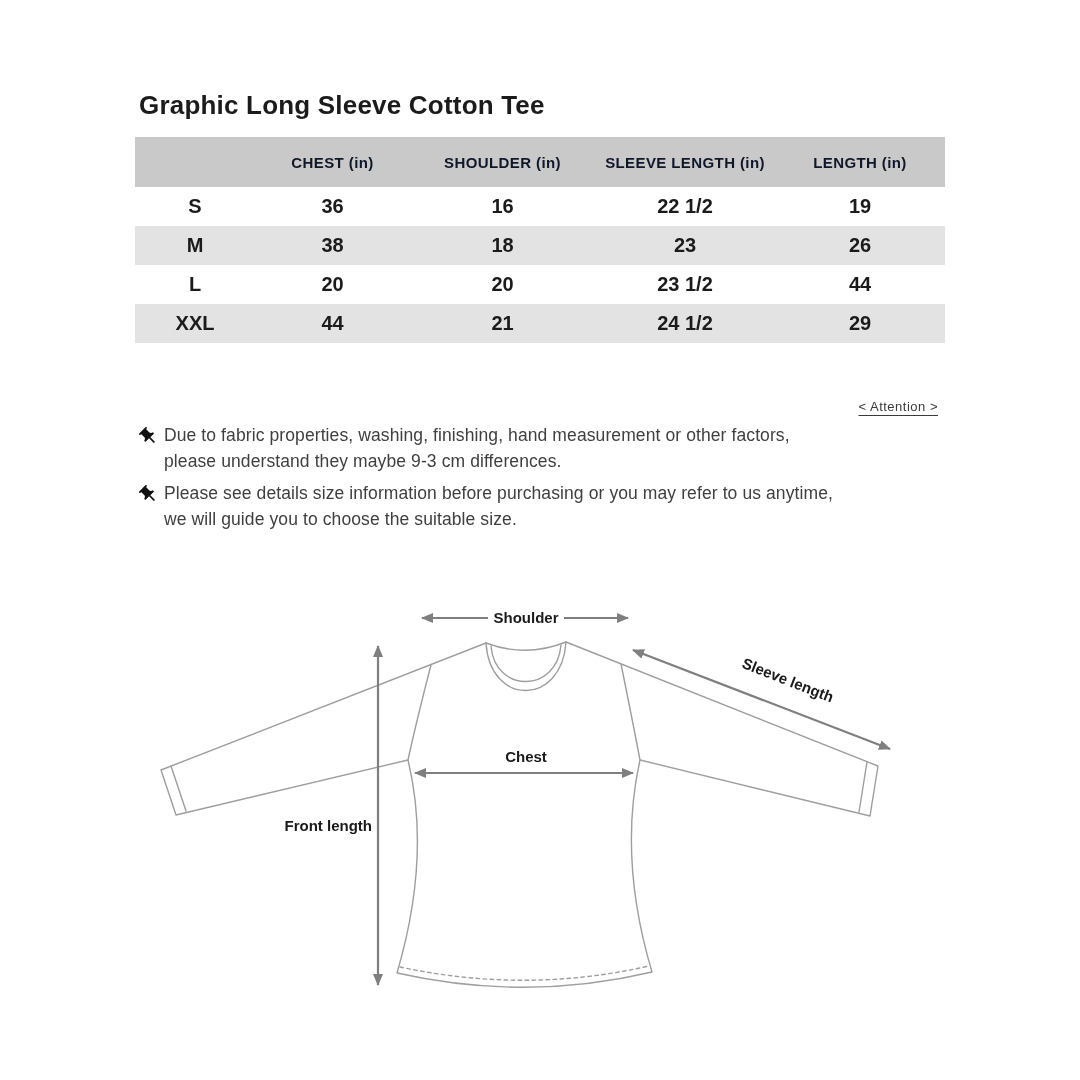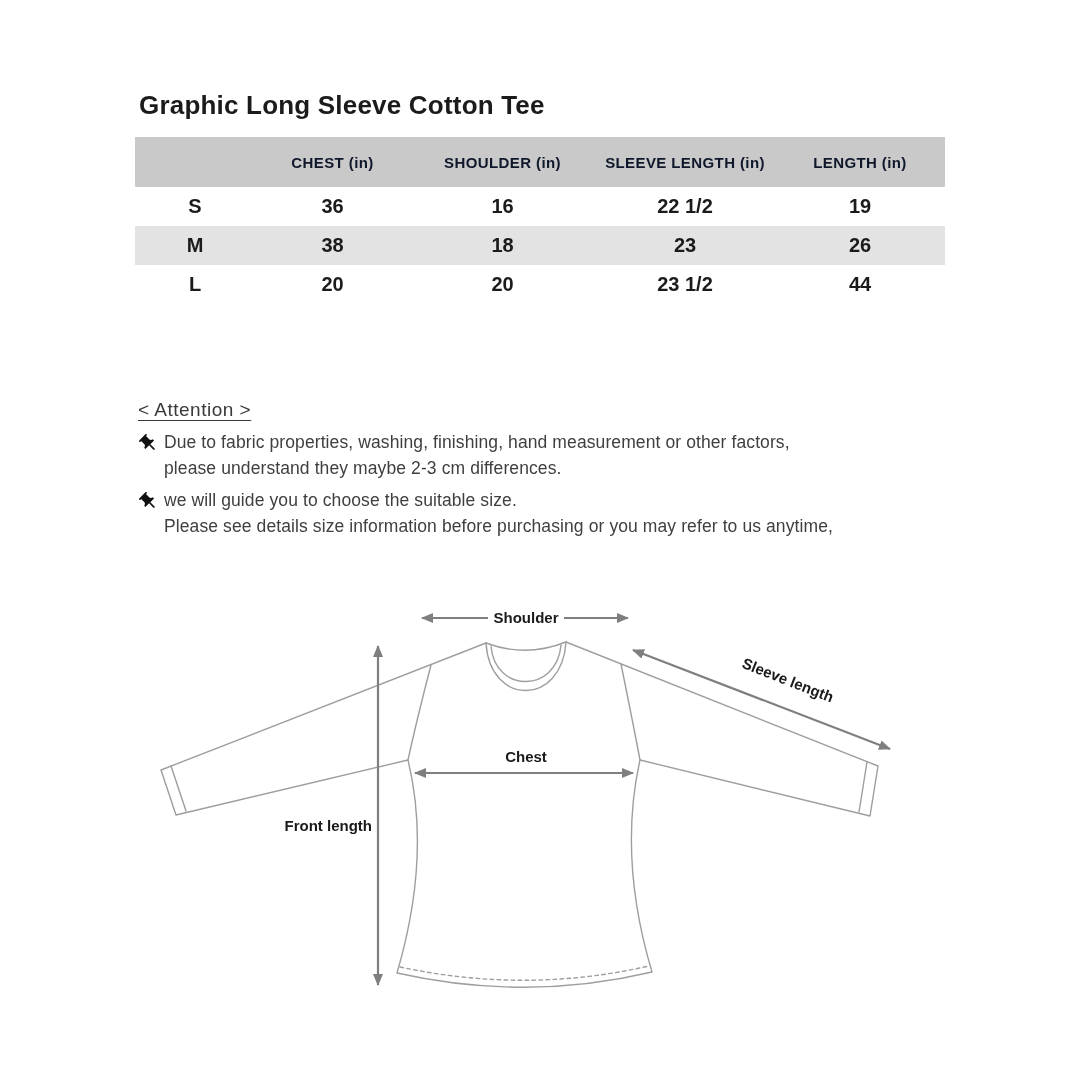--- a/index.html
+++ b/index.html
@@ -19,22 +19,22 @@
     background:var(--header_bg,#c9c9c9);height:48px;
     font-size:15px;font-weight:700;letter-spacing:.4px;text-align:center;color:#0f172a;
   }
   table.size-table td{
     height:37px;text-align:center;vertical-align:middle;
     font-size:20px;font-weight:700;color:#1b1b1b;
   }
   table.size-table tbody tr:nth-child(even){background:var(--row_alt_bg,#e3e3e3);}
   .attention{position:absolute;left:138px;top:399px;width:800px;}
   .attention-heading{
-    font-size:19px;color:#3a3a3a;letter-spacing:.5px;
-    text-decoration:underline;text-underline-offset:4px;
+    font-size:13px;color:#3a3a3a;letter-spacing:.5px;
+    text-decoration:underline;text-underline-offset:4px;text-align:right;
   }
   .notes{margin-top:8px;}
   .note{display:flex;align-items:flex-start;margin-bottom:6px;}
   .note .pin{flex:0 0 26px;width:26px;padding-top:4px;}
   .note .pin svg{display:block;}
   .note-lines{font-size:17.5px;line-height:26px;color:#3f3f3f;letter-spacing:.1px;}
   .diagram-wrap{position:absolute;left:138px;top:588px;width:780px;height:430px;}
   .diagram-wrap svg{display:block;width:100%;height:100%;}
   .diag-label{
     font-family:"Liberation Sans",sans-serif;font-size:15px;font-weight:700;fill:#1a1a1a;
@@ -79,46 +79,53 @@
         <td>23</td>
         <td>26</td>
       </tr>
       <tr>
         <td>L</td>
         <td>20</td>
         <td>20</td>
         <td>23 1/2</td>
         <td>44</td>
       </tr>
+      <tr>
+        <td>XXL</td>
+        <td>44</td>
+        <td>21</td>
+        <td>24 1/2</td>
+        <td>29</td>
+      </tr>
     </tbody>
   </table>
 
   <div class="attention">
     <div class="attention-heading">&lt; Attention &gt;</div>
     <div class="notes">
       <div class="note">
         <span class="pin">
           <svg width="21" height="21" viewBox="0 0 24 24" aria-hidden="true">
             <path transform="rotate(-45 12 12)" fill="#111111" d="M16,9V4h1c0.55,0,1-0.45,1-1s-0.45-1-1-1H7C6.45,2,6,2.45,6,3s0.45,1,1,1h1v5c0,1.66-1.34,3-3,3v2h5.97v7l1,1l1-1v-7H19v-2 C17.34,12,16,10.66,16,9z"></path>
           </svg>
         </span>
         <div class="note-lines">
           <div>Due to fabric properties, washing, finishing, hand measurement or other factors,</div>
-          <div>please understand they maybe 2-3 cm differences.</div>
+          <div>please understand they maybe 9-3 cm differences.</div>
         </div>
       </div>
       <div class="note">
         <span class="pin">
           <svg width="21" height="21" viewBox="0 0 24 24" aria-hidden="true">
             <path transform="rotate(-45 12 12)" fill="#111111" d="M16,9V4h1c0.55,0,1-0.45,1-1s-0.45-1-1-1H7C6.45,2,6,2.45,6,3s0.45,1,1,1h1v5c0,1.66-1.34,3-3,3v2h5.97v7l1,1l1-1v-7H19v-2 C17.34,12,16,10.66,16,9z"></path>
           </svg>
         </span>
         <div class="note-lines">
+          <div>Please see details size information before purchasing or you may refer to us anytime,</div>
           <div>we will guide you to choose the suitable size.</div>
-          <div>Please see details size information before purchasing or you may refer to us anytime,</div>
         </div>
       </div>
     </div>
   </div>
 
   <div class="diagram-wrap">
     <svg viewBox="0 0 780 430">
       <defs>
         <marker id="arrow" viewBox="0 0 12 10" refX="11" refY="5" markerWidth="12" markerHeight="10" markerUnits="userSpaceOnUse" orient="auto-start-reverse">
           <path d="M0,0 L12,5 L0,10 Z" fill="#7f7f7f"></path>

